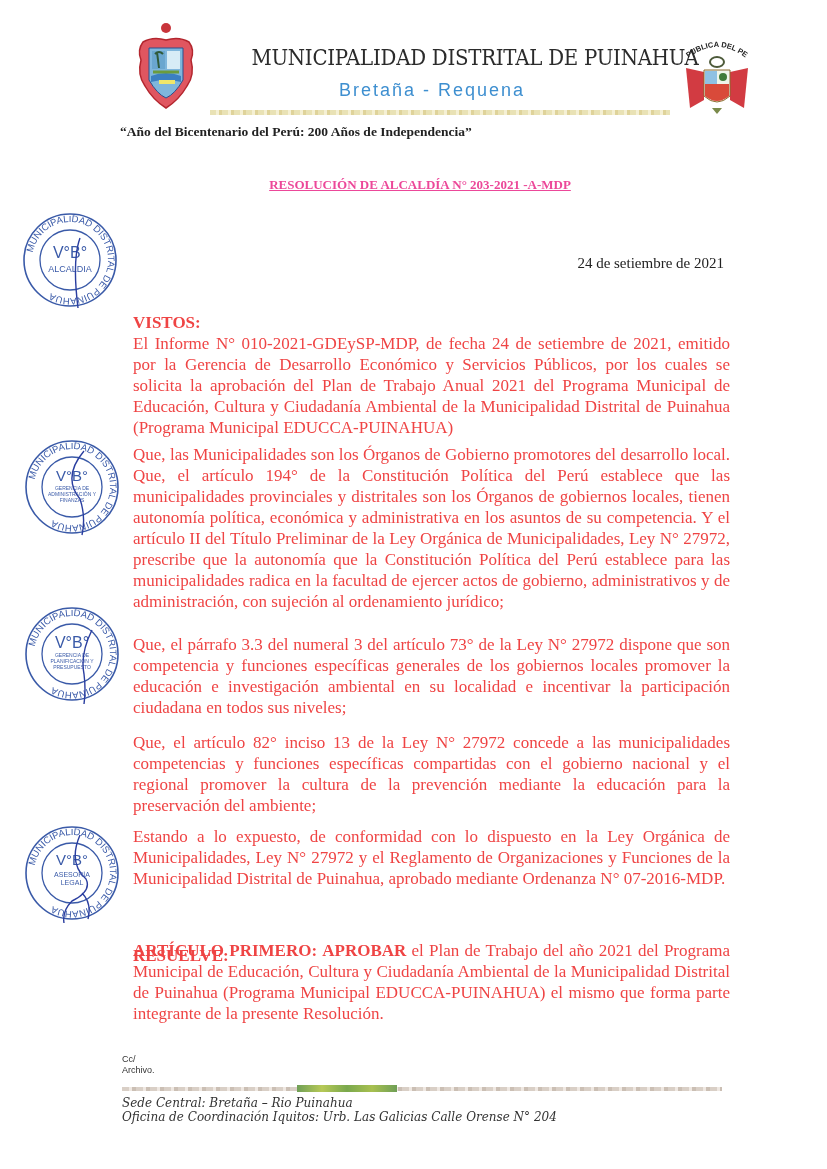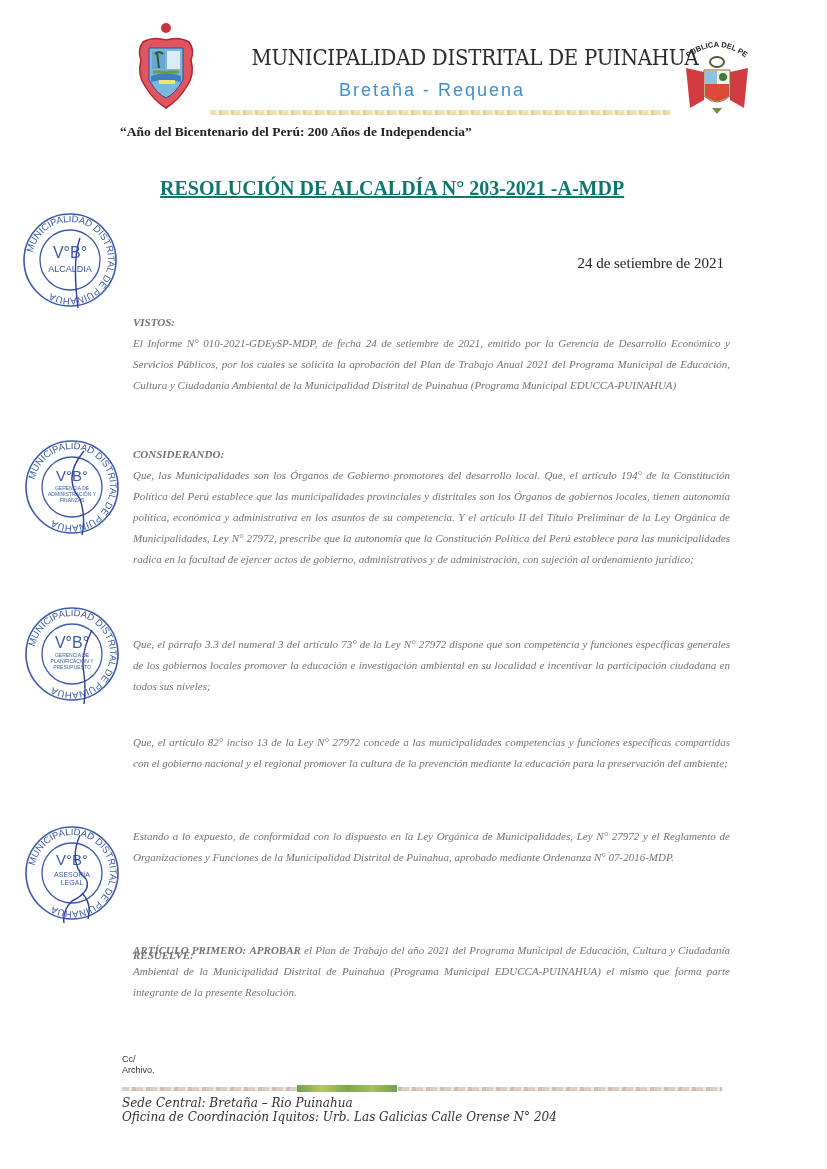--- a/index.html
+++ b/index.html
@@ -5,28 +5,28 @@
   html, body { margin:0; padding:0; background:#ffffff; }
   body { width:827px; height:1169px; position:relative; overflow:hidden; font-family:"Liberation Serif","DejaVu Serif",serif; color:#1c1c1c; }
   .abs { position:absolute; }
   
   #logo-left { left:135px; top:20px; width:62px; height:92px; }
   #logo-right { left:682px; top:38px; width:70px; height:78px; }
   #org-name { left:222px; top:44px; width:420px; text-align:center; font-family:"DejaVu Serif", serif; font-size:23px; letter-spacing:-0.3px; color:#2b2b2b; transform:scaleX(0.86); transform-origin:center; white-space:nowrap; }
   #org-sub { left:222px; top:80px; width:420px; text-align:center; font-family:Liberation Sans, sans-serif; font-size:18px; color:#3e8fd0; letter-spacing:2px; white-space:nowrap; }
   #header-rule { left:210px; top:110px; width:460px; height:5px; background:repeating-linear-gradient(90deg,#e9e2b5 0 6px,#f5f0d4 6px 9px,#dfd39a 9px 12px); }
   #motto { left:120px; top:124px; width:600px; font-size:13.5px; font-weight:bold; color:#222; }
-  #title { left:160px; top:177px; width:520px; font-size:20px; font-weight:bold; text-decoration:underline; color:#0f766e; }
+  #title { left:160px; top:177px; width:520px; text-align:center; font-size:13px; font-weight:bold; text-decoration:underline; color:#ec4899; }
   #date { right:103px; top:255px; font-size:15px; color:#222; }
   .seal { position:absolute; width:100px; height:100px; }
   #seal-1 { left:20px; top:210px; }
   #seal-2 { left:22px; top:437px; }
   #seal-3 { left:22px; top:604px; }
   #seal-4 { left:22px; top:823px; }
-  .body-block { position:absolute; left:133px; width:597px; font-size:11px; line-height:21px; text-align:justify; color:#737373;font-style:italic; }
+  .body-block { position:absolute; left:133px; width:597px; font-size:17px; line-height:21px; text-align:justify; color:#ef4444; }
   .head { font-weight:bold; }
   #vistos { top:312px; }
   #considerando { top:444px; }
   #p3 { top:634px; }
   #p4 { top:732px; }
   #p5 { top:826px; }
   #resuelve { top:904px;margin-top:41px; }
   #articulo { top:940px; }
   #cc { left:122px; top:1054px; font-family:"Liberation Sans", sans-serif; font-size:9px; line-height:11px; color:#333; }
   #footer-rule { left:122px; top:1087px; width:600px; height:4px; background:repeating-linear-gradient(90deg,#d9cfc6 0 7px,#efe8e2 7px 10px,#cbbfb4 10px 14px); }
@@ -131,21 +131,20 @@
     <path d="M58 12 Q46 40 64 56 Q70 68 50 78 Q40 88 42 100 M60 70 Q70 80 66 96" stroke="#2a3ea0" stroke-width="1.4" fill="none"></path>
   </svg>
 </div>
 
 <div class="body-block" id="vistos">
   <div class="head">VISTOS:</div>
   <div>El Informe N° 010-2021-GDEySP-MDP, de fecha 24 de setiembre de 2021, emitido por la Gerencia de Desarrollo Económico y Servicios Públicos, por los cuales se solicita la aprobación del Plan de Trabajo Anual 2021 del Programa Municipal de Educación, Cultura y Ciudadanía Ambiental de la Municipalidad Distrital de Puinahua (Programa Municipal EDUCCA-PUINAHUA)</div>
 </div>
 
 <div class="body-block" id="considerando">
-  <div class="head">CONSIDERANDO:</div>
   <div>Que, las Municipalidades son los Órganos de Gobierno promotores del desarrollo local. Que, el artículo 194° de la Constitución Política del Perú establece que las municipalidades provinciales y distritales son los Órganos de gobiernos locales, tienen autonomía política, económica y administrativa en los asuntos de su competencia. Y el artículo II del Título Preliminar de la Ley Orgánica de Municipalidades, Ley N° 27972, prescribe que la autonomía que la Constitución Política del Perú establece para las municipalidades radica en la facultad de ejercer actos de gobierno, administrativos y de administración, con sujeción al ordenamiento jurídico;</div>
 </div>
 
 <div class="body-block" id="p3">Que, el párrafo 3.3 del numeral 3 del artículo 73° de la Ley N° 27972 dispone que son competencia y funciones específicas generales de los gobiernos locales promover la educación e investigación ambiental en su localidad e incentivar la participación ciudadana en todos sus niveles;</div>
 <div class="body-block" id="p4">Que, el artículo 82° inciso 13 de la Ley N° 27972 concede a las municipalidades competencias y funciones específicas compartidas con el gobierno nacional y el regional promover la cultura de la prevención mediante la educación para la preservación del ambiente;</div>
 <div class="body-block" id="p5">Estando a lo expuesto, de conformidad con lo dispuesto en la Ley Orgánica de Municipalidades, Ley N° 27972 y el Reglamento de Organizaciones y Funciones de la Municipalidad Distrital de Puinahua, aprobado mediante Ordenanza N° 07-2016-MDP.</div>
 
 <div class="body-block head" id="resuelve">RESUELVE:</div>
 
 <div class="body-block" id="articulo">

